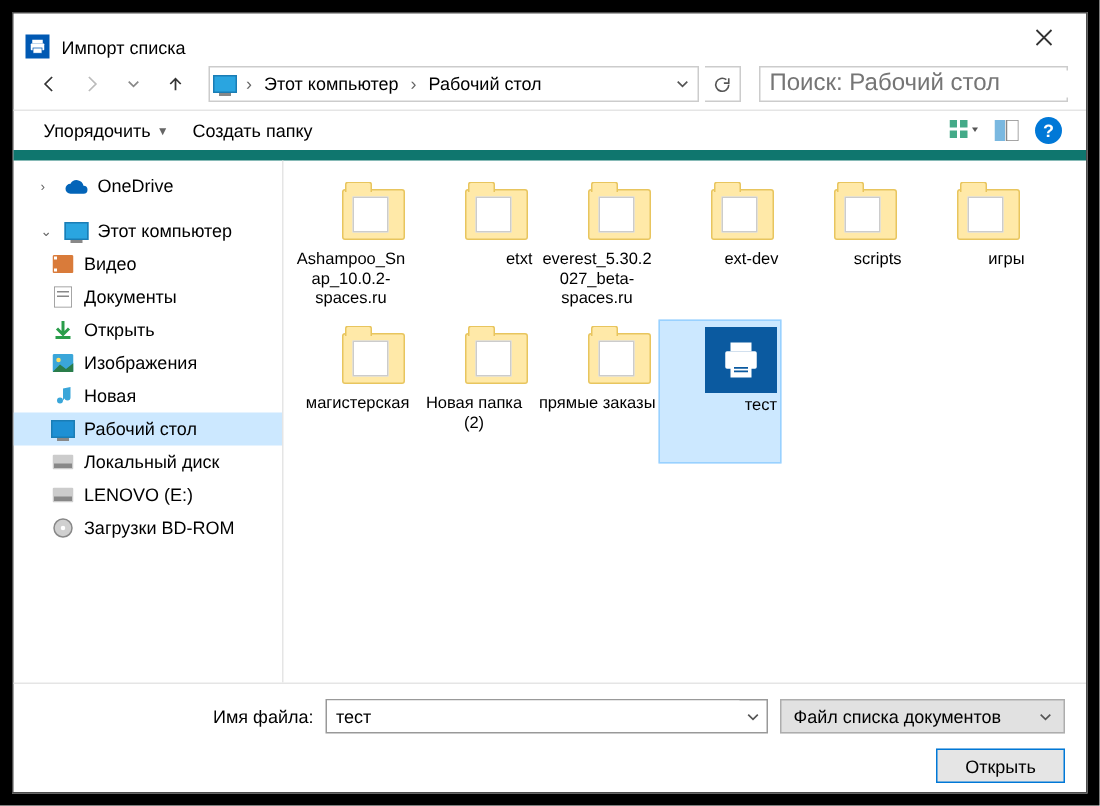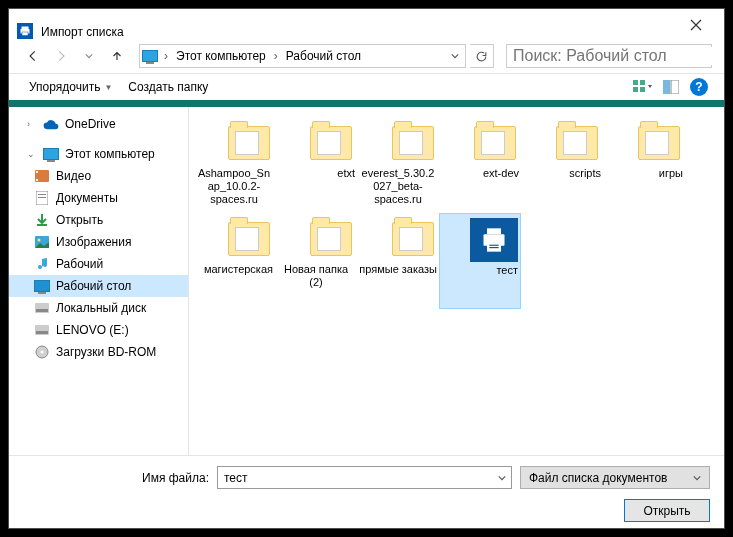--- a/index.html
+++ b/index.html
@@ -207,21 +207,21 @@
             </svg>
           </span>
           <span>Изображения</span>
         </div>
       <div class="titem sub">
           <span class="ticn">
             <svg width="12" height="14" viewBox="0 0 12 14">
               <path d="M4 12a2 2 0 100-4 2 2 0 000 4zM6 10V2l5-1v7a2 2 0 11-2-2" fill="#3aa6d9"></path>
             </svg>
           </span>
-          <span>Рабочий</span>
+          <span>Новая</span>
         </div>
       <div class="titem sub sel">
           <span class="ticn">
             <div class="pc-icon" style="background:#1e90d4"></div>
           </span>
           <span>Рабочий стол</span>
         </div>
       <div class="titem sub">
           <span class="ticn">
             <svg width="14" height="10" viewBox="0 0 14 10">

